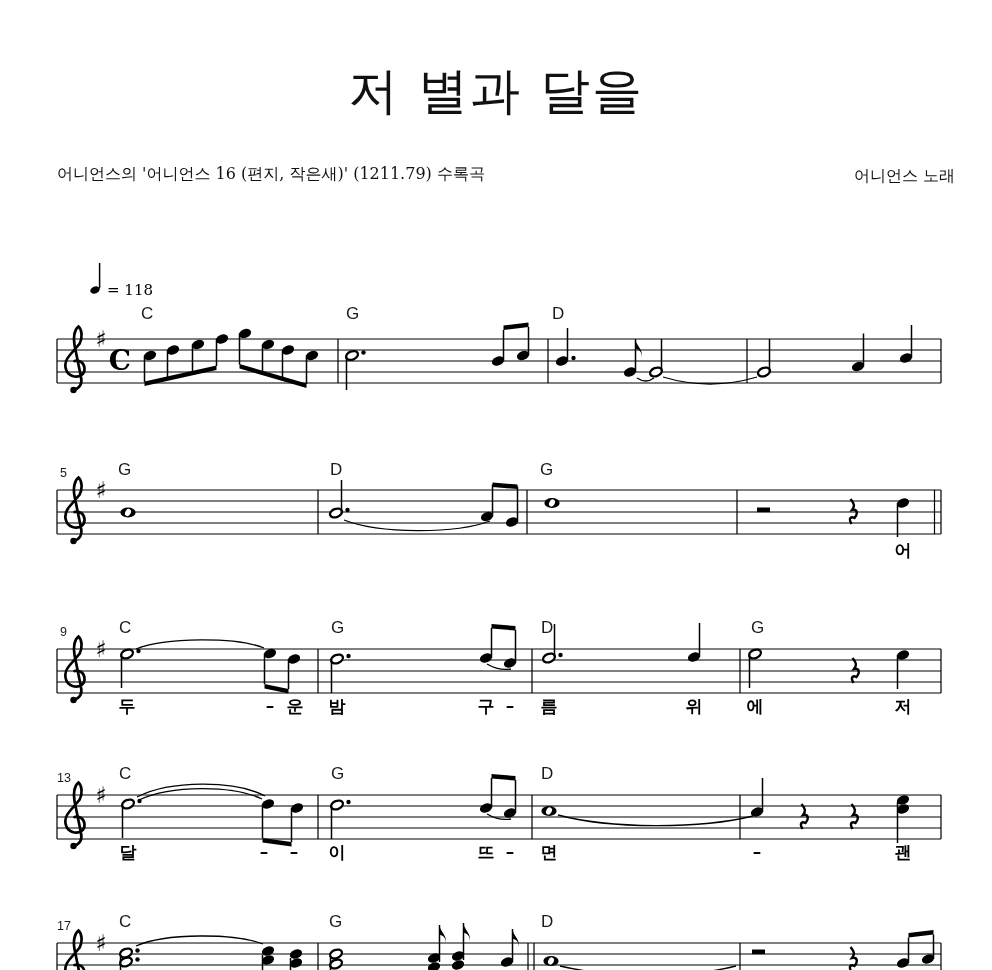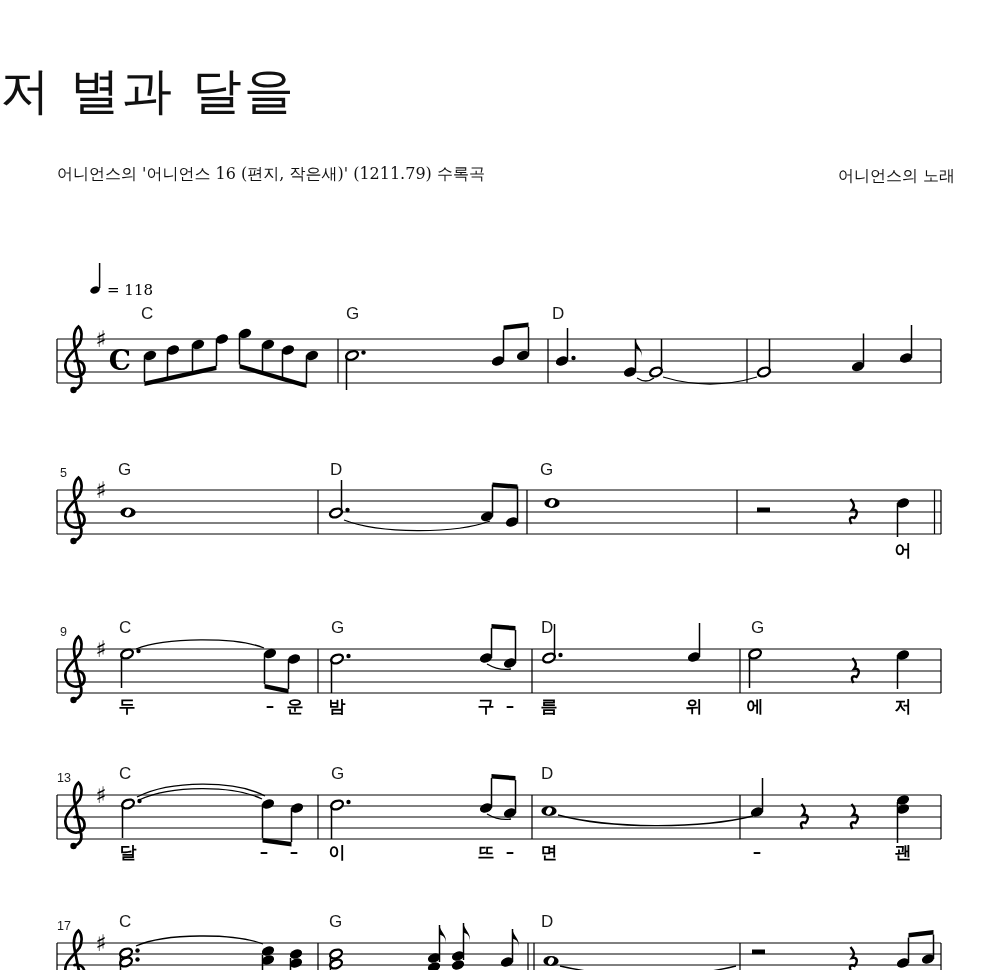--- a/index.html
+++ b/index.html
@@ -1,21 +1,21 @@
 <!DOCTYPE html>
 <html><head>
 <meta charset="utf-8">
 <style>
   html,body{margin:0;padding:0;}
   body{
     width:992px;height:970px;overflow:hidden;background:#ffffff;
     position:relative;font-family:"DejaVu Serif",serif;color:#000;
   }
   .page-title{
-    position:absolute;top:58px;left:0;width:992px;
+    position:absolute;top:58px;left:0;width:992px;text-align:center;
     font-size:50px;font-weight:500;letter-spacing:2px;color:#111;
     font-family:"DejaVu Serif",serif;
   }
   .subtitle{
     position:absolute;top:164px;left:57px;font-size:16px;color:#111;
     font-family:"DejaVu Serif",serif;
   }
   .artist{
     position:absolute;top:166px;right:37px;font-size:16px;color:#111;
     font-family:"DejaVu Serif",serif;
@@ -352,13 +352,13 @@
       <use href="#nhf" transform="translate(903,963) rotate(-21)"></use>
       <use href="#nhf" transform="translate(928,959) rotate(-21)"></use>
       <path class="stem" d="M908.5,963 V937.5 M933.5,959 V934.5"></path>
       <polygon class="beam" points="908.5,933 933.5,930 933.5,934.5 908.5,937.5"></polygon>
     </g>
   </g>
 </svg>
 
 <div class="page-title">저 별과 달을</div>
 <div class="subtitle">어니언스의 '어니언스 16 (편지, 작은새)' (1211.79) 수록곡</div>
-<div class="artist">어니언스의 노래</div>
+<div class="artist">어니언스 노래</div>
 
 </body></html>

